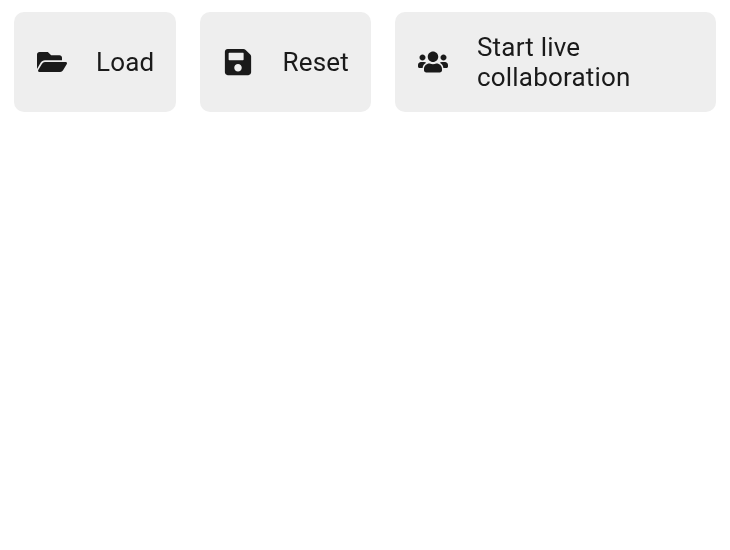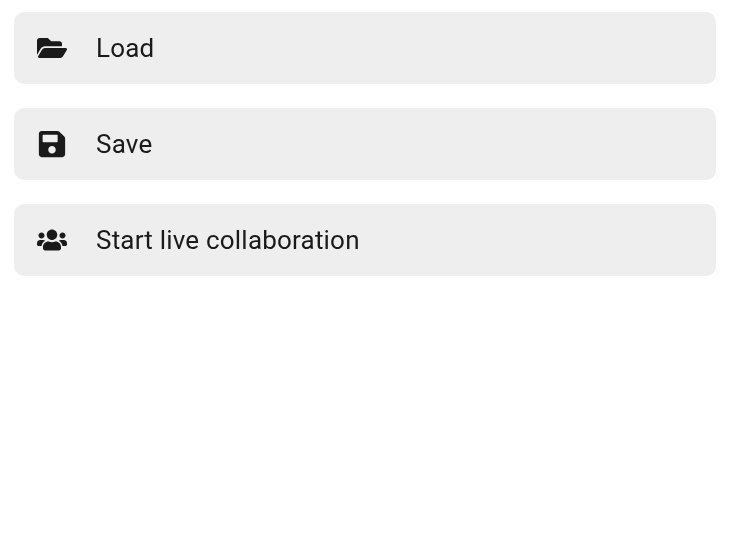--- a/index.html
+++ b/index.html
@@ -9,21 +9,21 @@
     }
     body {
       font-family: -apple-system, BlinkMacSystemFont, "Segoe UI", Roboto, Helvetica, Arial, sans-serif;
       background: #ffffff;
       width: 730px;
       height: 550px;
       padding: 12px 14px;
     }
     .menu-list {
       display: flex;
-      flex-direction: column;
+      flex-direction: row;
       gap: 24px;
     }
     .menu-item {
       background: #eeeeee;
       border-radius: 10px;
       padding: 20px 22px;
       display: flex;
       align-items: center;
       gap: 28px;
       cursor: pointer;
@@ -61,21 +61,21 @@
     </span>
     <span class="menu-label">Load</span>
   </div>
 
   <div class="menu-item">
     <span class="icon-wrap">
       <svg viewBox="0 0 448 512">
           <path d="M433.941 129.941l-83.882-83.882A48 48 0 0 0 316.118 32H48C21.49 32 0 53.49 0 80v352c0 26.51 21.49 48 48 48h352c26.51 0 48-21.49 48-48V163.882a48 48 0 0 0-14.059-33.941zM224 416c-35.346 0-64-28.654-64-64 0-35.346 28.654-64 64-64s64 28.654 64 64c0 35.346-28.654 64-64 64zm96-304.52V212c0 6.627-5.373 12-12 12H76c-6.627 0-12-5.373-12-12V108c0-6.627 5.373-12 12-12h228.52c3.183 0 6.235 1.264 8.485 3.515l3.48 3.48A11.996 11.996 0 0 1 320 111.48z"></path>
         </svg>
     </span>
-    <span class="menu-label">Save</span>
+    <span class="menu-label">Reset</span>
   </div>
 
 
 
   <div class="menu-item">
     <span class="icon-wrap">
       <svg viewBox="0 0 640 512">
           <path d="M96 224c35.3 0 64-28.7 64-64s-28.7-64-64-64-64 28.7-64 64 28.7 64 64 64zm448 0c35.3 0 64-28.7 64-64s-28.7-64-64-64-64 28.7-64 64 28.7 64 64 64zm32 32h-64c-17.6 0-33.5 7.1-45.1 18.6 40.3 22.1 68.9 62 75.1 109.4h66c17.7 0 32-14.3 32-32v-32c0-35.3-28.7-64-64-64zm-256 0c61.9 0 112-50.1 112-112S381.9 32 320 32 208 82.1 208 144s50.1 112 112 112zm76.8 32h-8.3c-20.8 10-43.9 16-68.5 16s-47.6-6-68.5-16h-8.3C179.6 288 128 339.6 128 403.2V432c0 26.5 21.5 48 48 48h288c26.5 0 48-21.5 48-48v-28.8c0-63.6-51.6-115.2-115.2-115.2zm-223.7-13.4C161.5 263.1 145.6 256 128 256H64c-35.3 0-64 28.7-64 64v32c0 17.7 14.3 32 32 32h65.9c6.3-47.4 34.9-87.3 75.2-109.4z"></path>
         </svg>
     </span>

